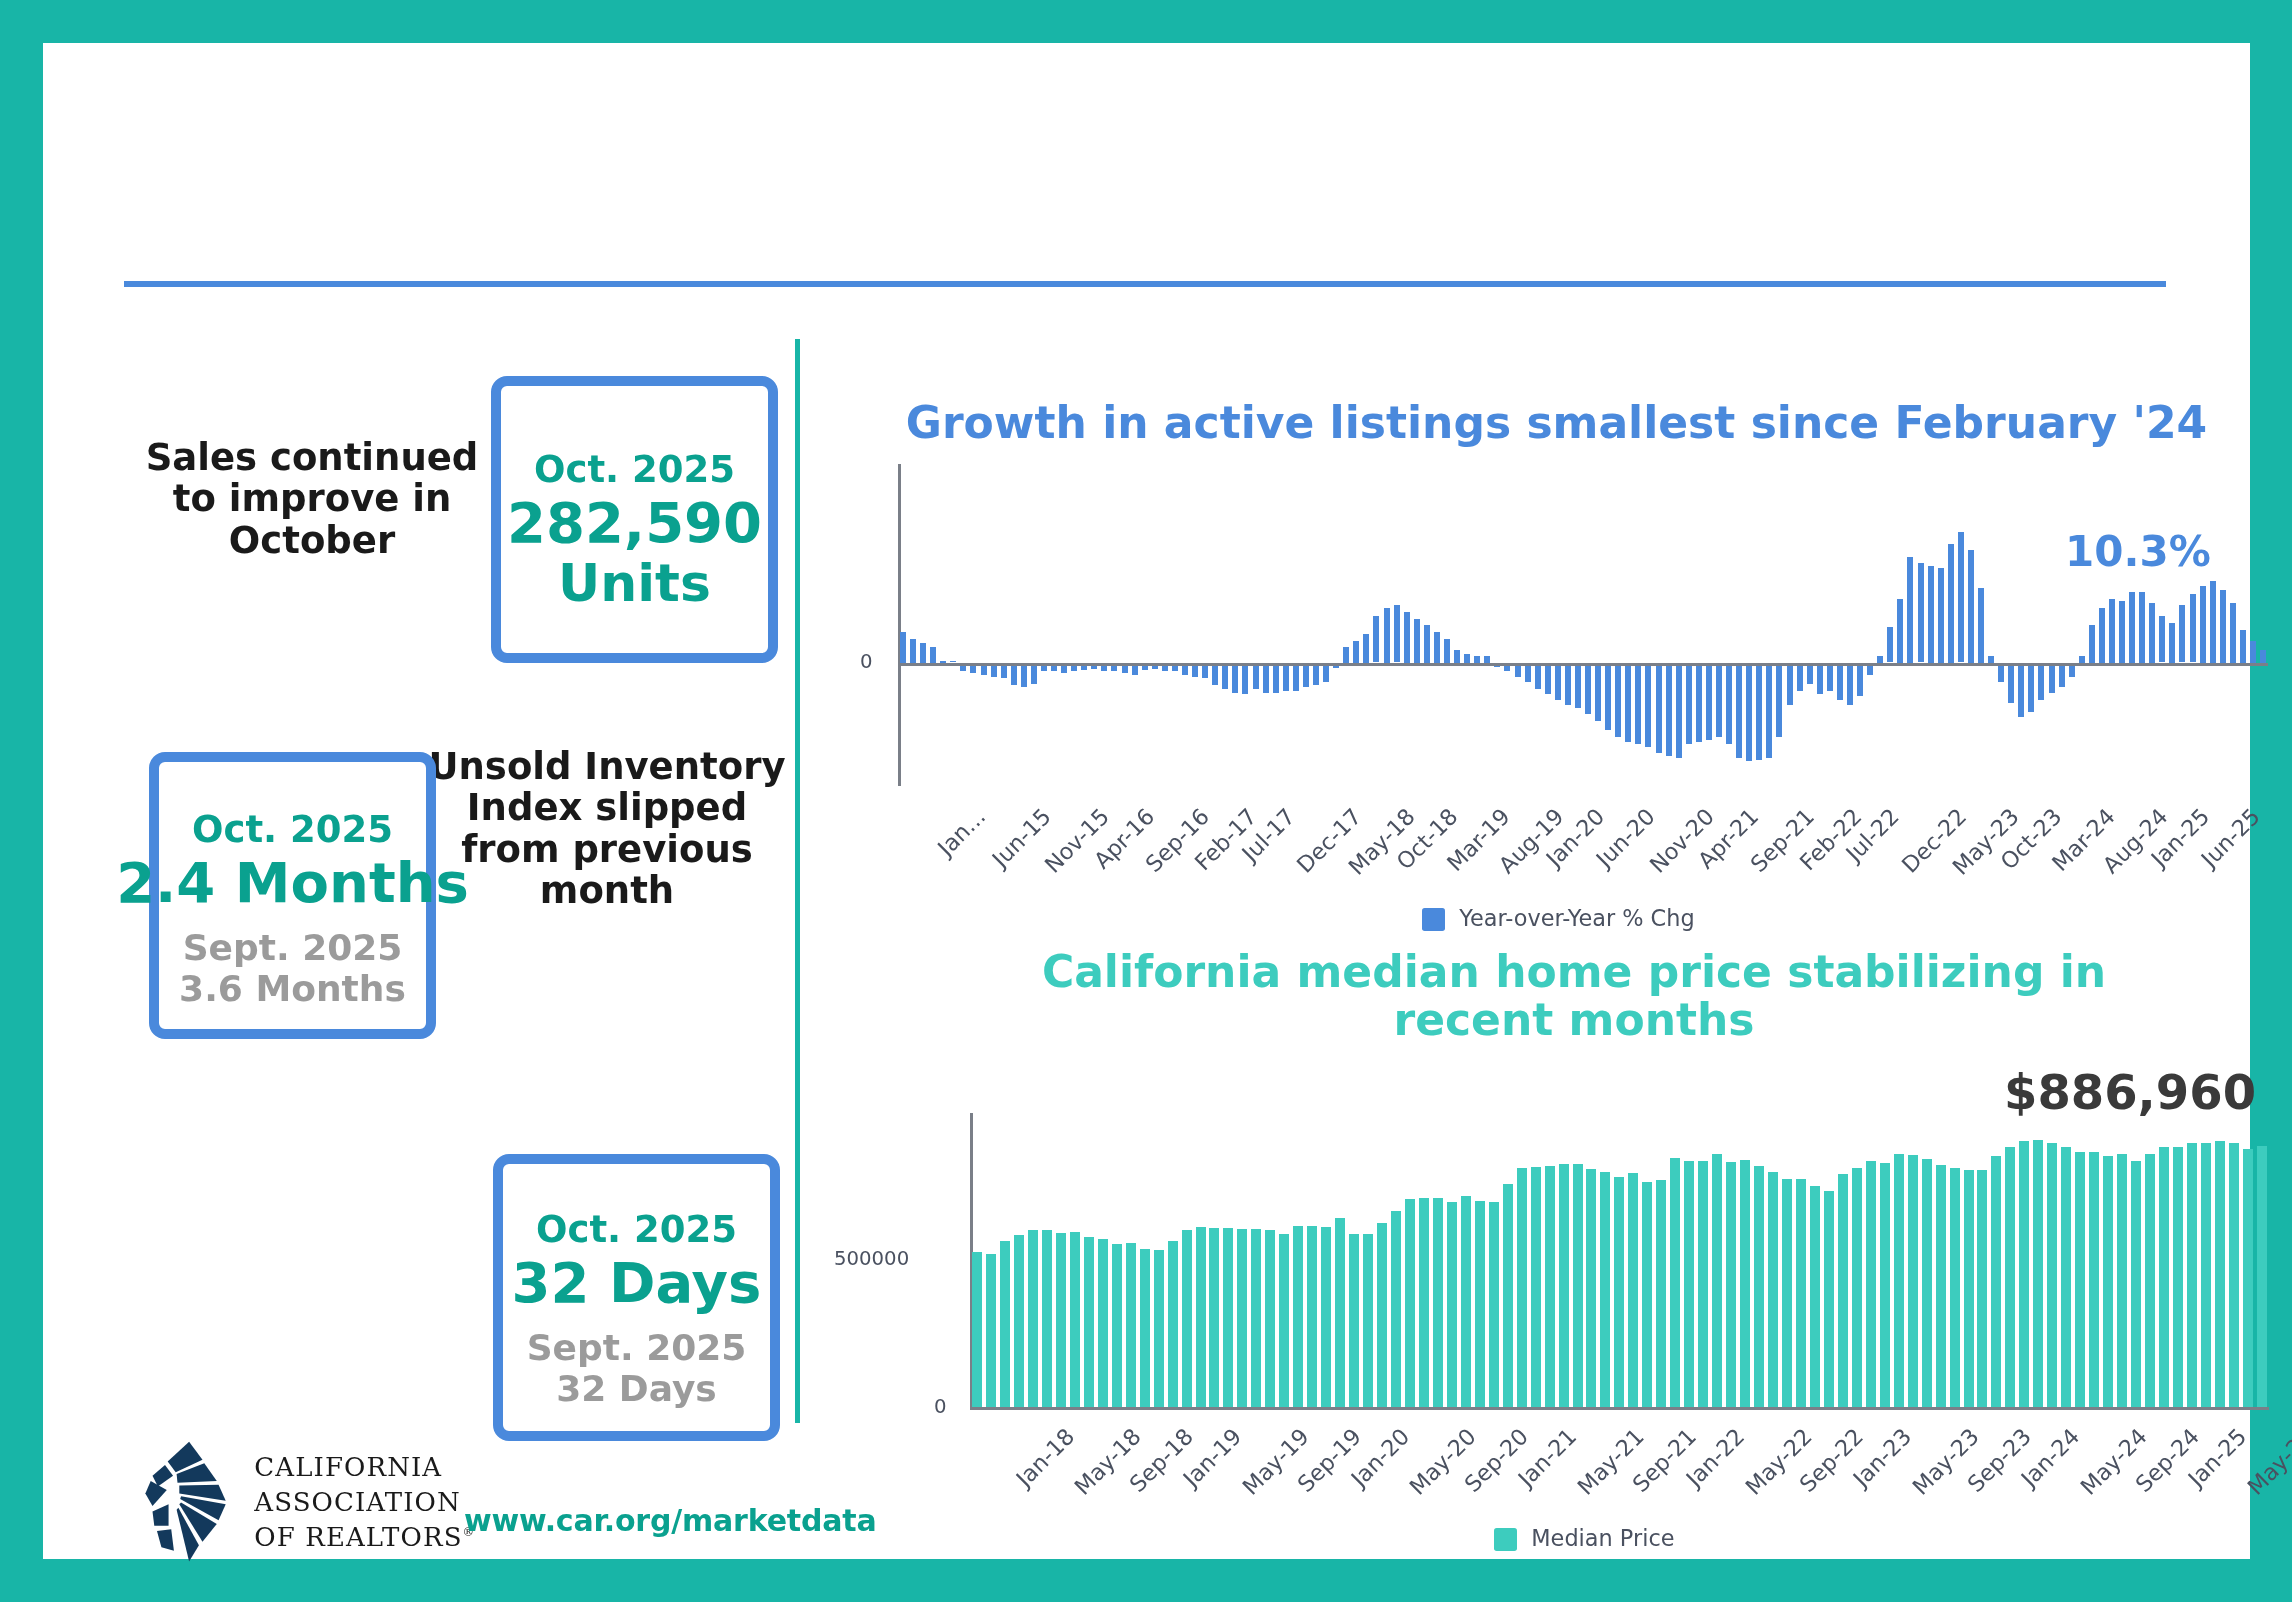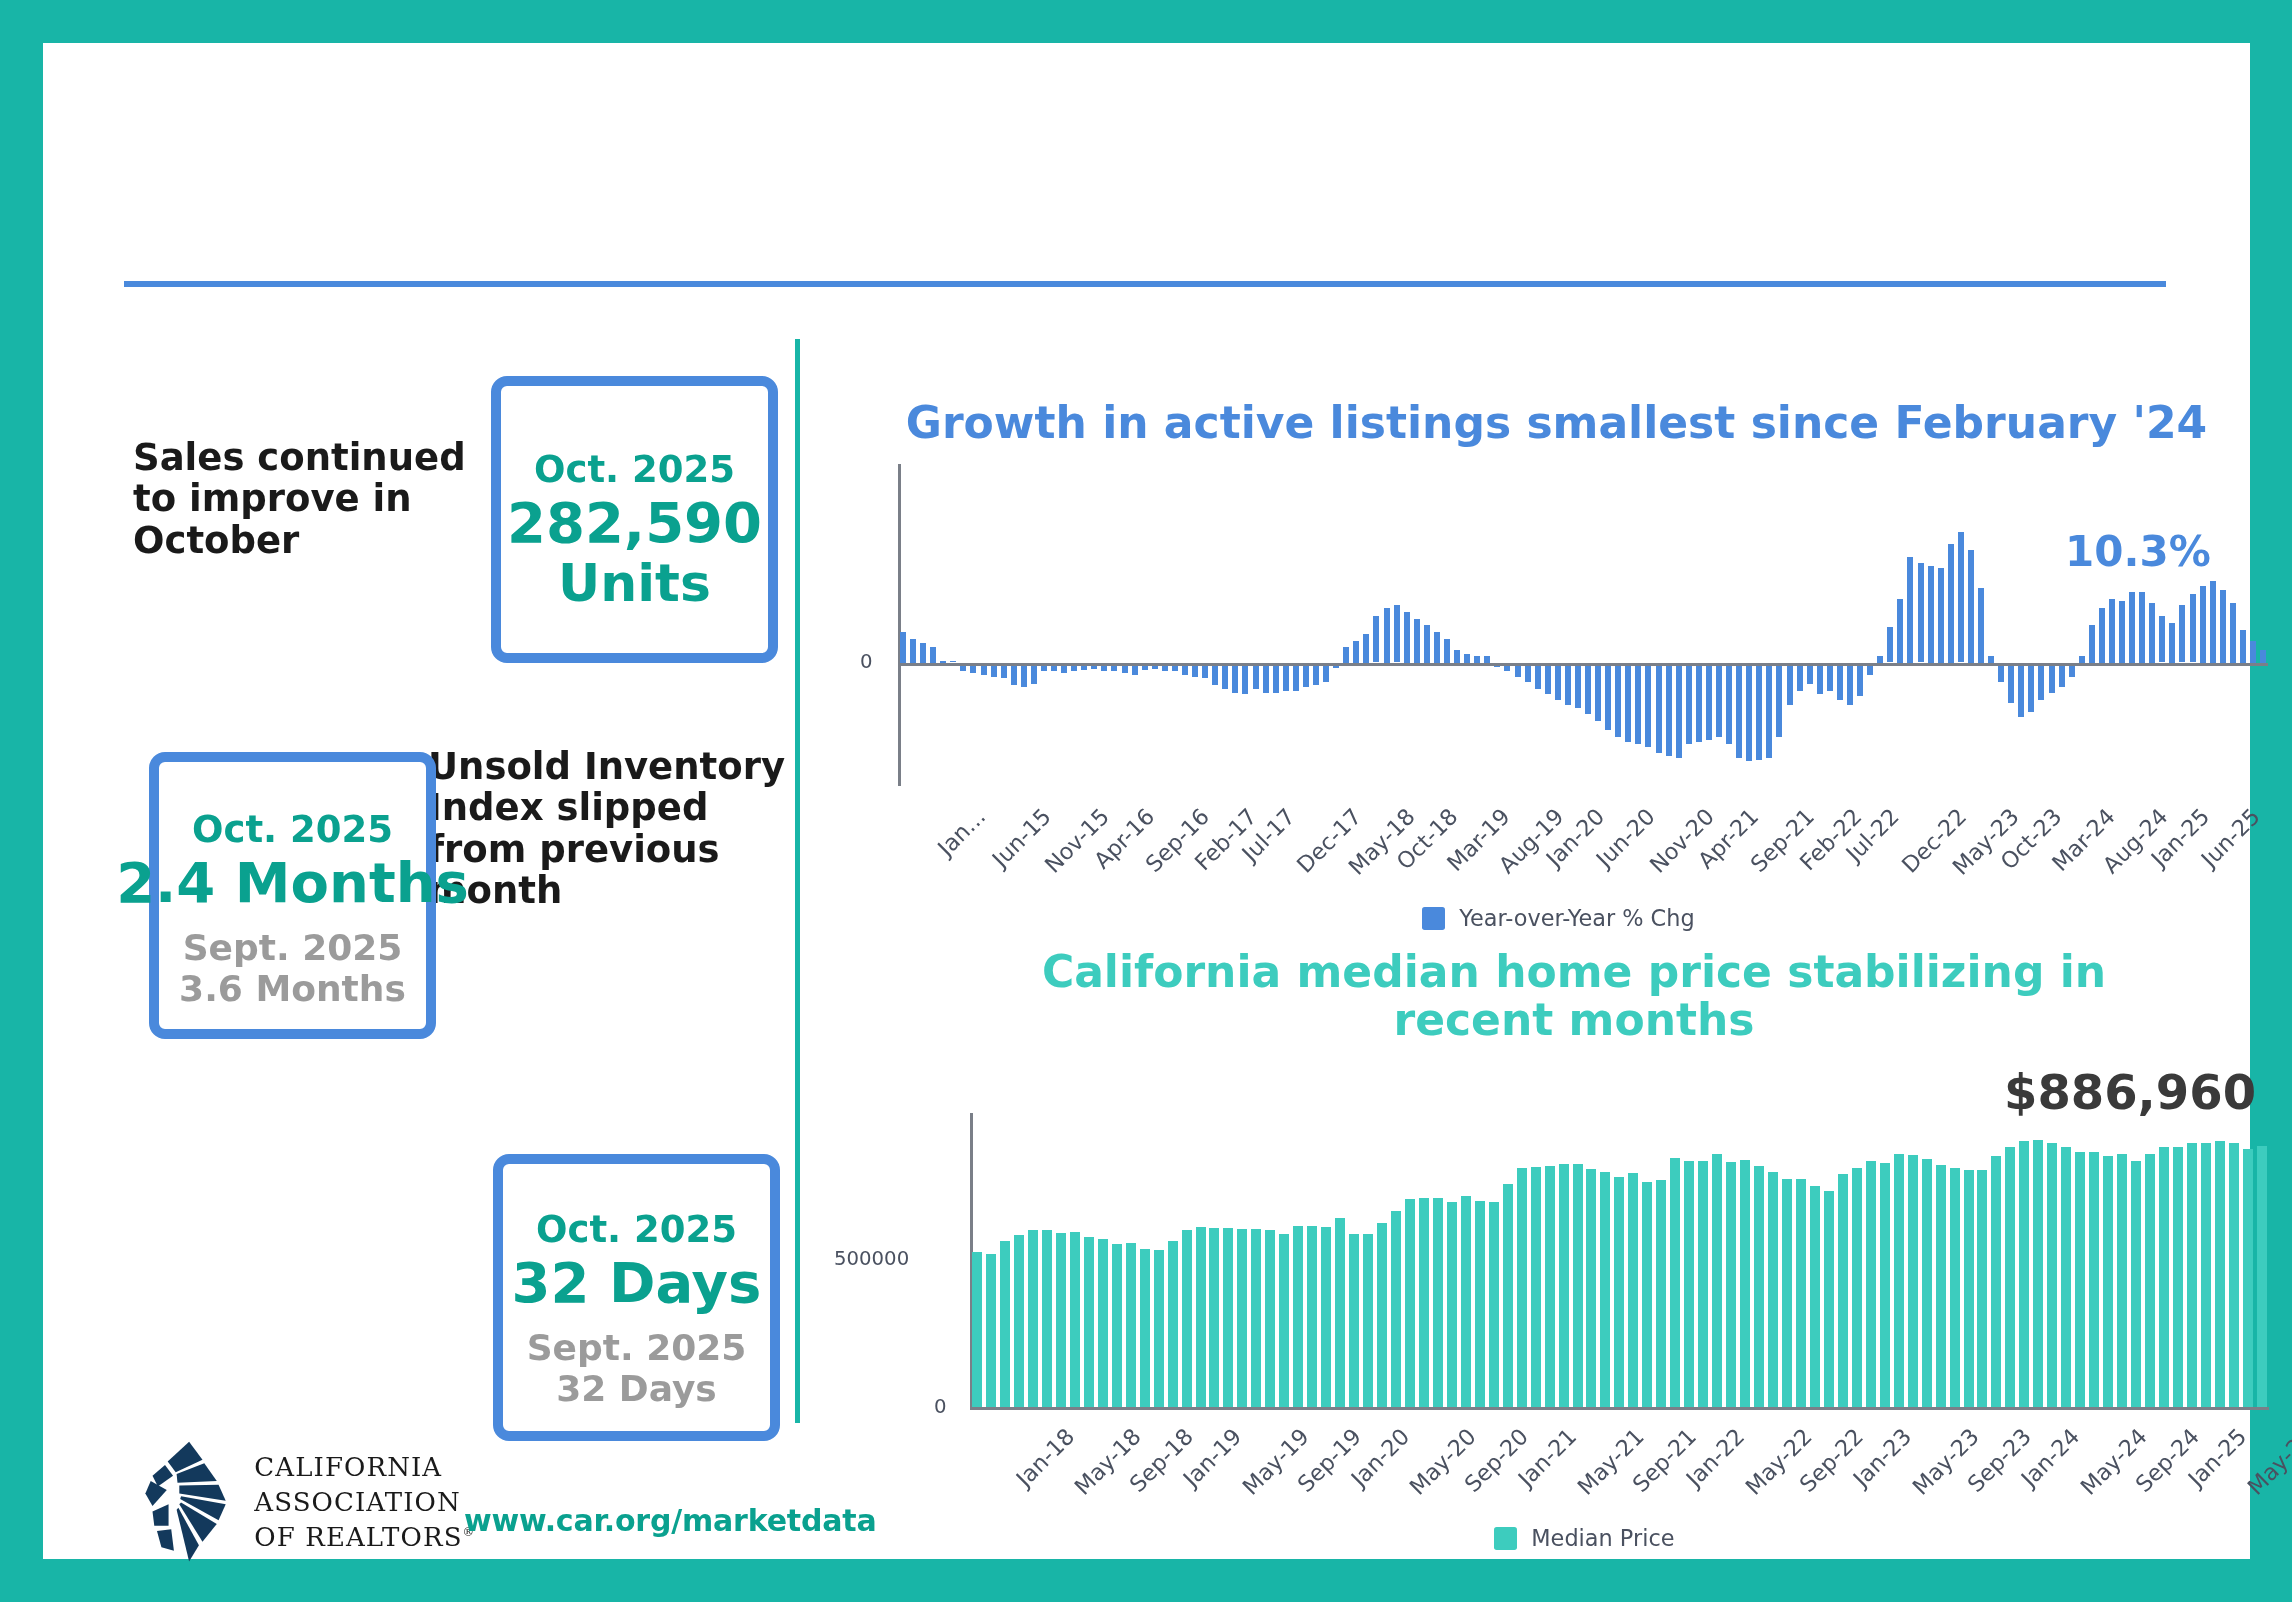--- a/index.html
+++ b/index.html
@@ -57,20 +57,21 @@
     left: 752px; top: 296px;
     width: 4.5px; height: 1084px;
     background: #18B5A7;
   }
 
   
   .blurb {
     position: absolute;
     font-weight: bold;
     color: #1A1A1A;
+    text-align: center;
     line-height: 1.12;
     font-size: 37px;
   }
   #blurb-1 { left: 90px; top: 394px;  width: 358px; }
   #blurb-2 { left: 385px; top: 703px;  width: 358px; }
   #blurb-3 { left: 90px; top: 1133px; width: 322px; }
 
   .statbox {
     position: absolute;
     border: 10.7px solid #4A89DC;
@@ -162,21 +163,21 @@
     color: #4A5160;
     font-size: 22.4px;
     white-space: nowrap;
     transform-origin: right top;
     transform: rotate(-45deg);
     text-align: right;
   }
   .legend {
     position: absolute;
     display: flex;
-    align-items: center;
+    align-items: flex-end;
     font-size: 22.4px;
     color: #4A5160;
   }
   .legend-swatch { width: 23px; height: 23px; border-radius: 2.7px; margin-right: 14.3px; }
 
   .callout {
     position: absolute;
     font-weight: bold;
     white-space: nowrap;
   }

